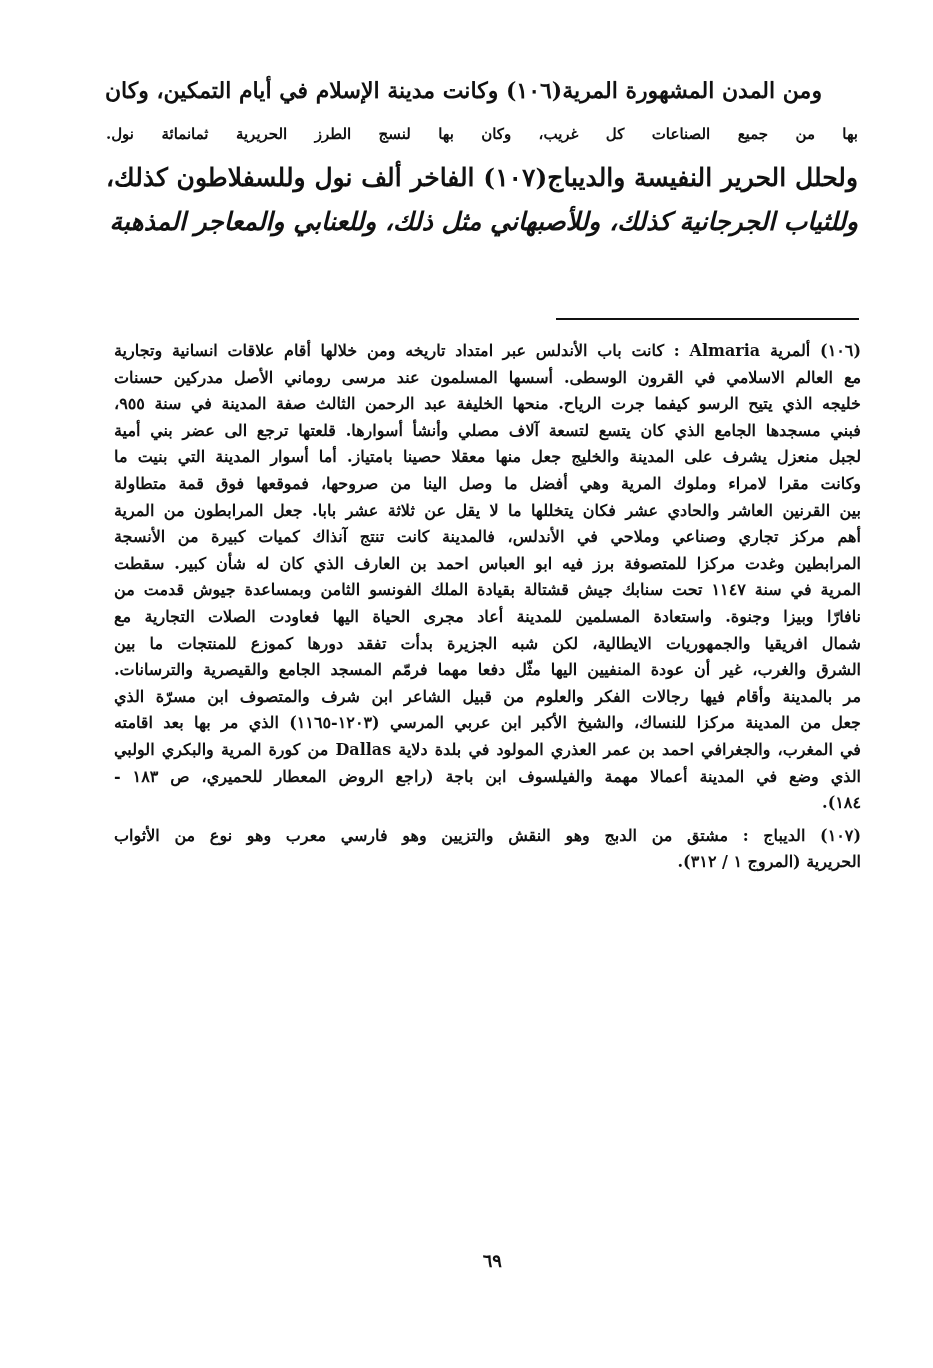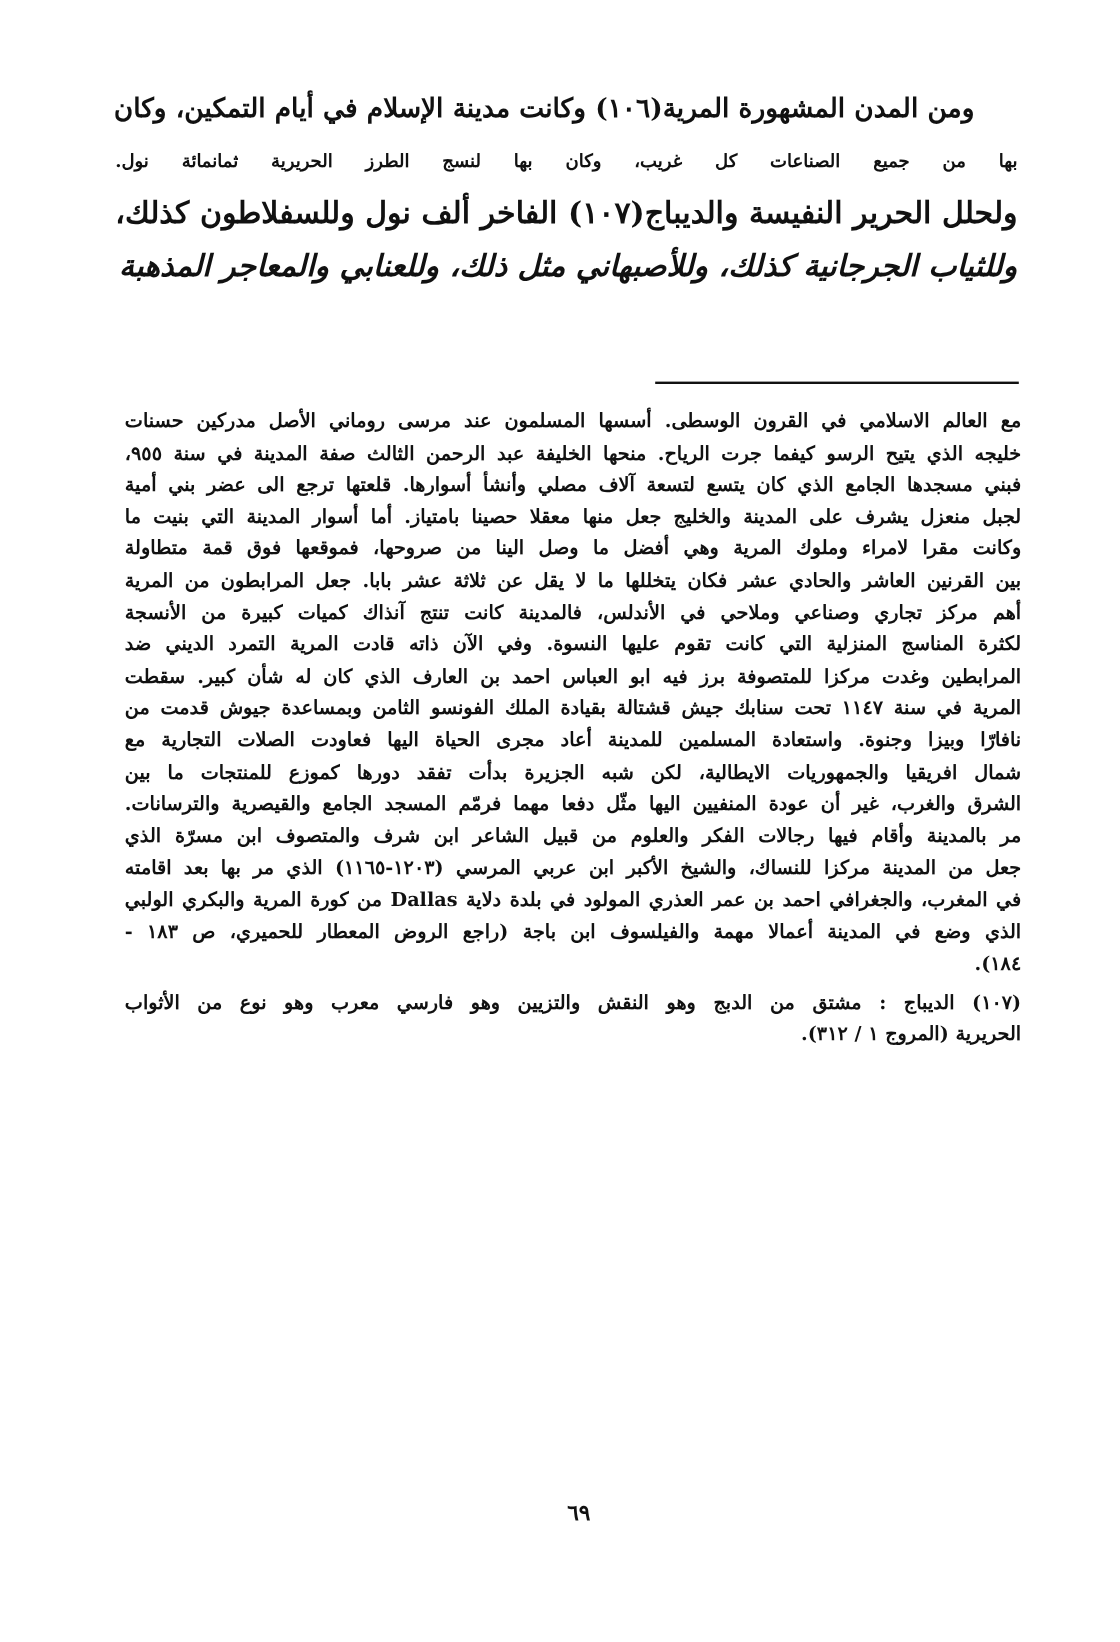--- a/index.html
+++ b/index.html
@@ -10,21 +10,21 @@
     body {
       width: 933px;
       height: 1368px;
       position: relative;
       overflow: hidden;
       color: #111111;
       font-family: "DejaVu Serif", "Liberation Serif", serif;
     }
     .page {
       position: absolute;
-      left: 4px; top: 0;
+      left: 14px; top: 0;
       width: 822px;
       height: 1368px;
       border-radius: 23px;
     }
     .main-text {
       position: absolute;
       left: 92px;
       top: 68px;
       width: 752px;
       direction: rtl;
@@ -97,28 +97,28 @@
     <span class="main-line first" style="font-size: 22px;">ومن المدن المشهورة المرية(١٠٦) وكانت مدينة الإسلام في أيام التمكين، وكان</span>
     <span class="main-line" style="font-size: 15px;">بها من جميع الصناعات كل غريب، وكان بها لنسج الطرز الحريرية ثمانمائة نول.</span>
     <span class="main-line">ولحلل الحرير النفيسة والديباج(١٠٧) الفاخر ألف نول وللسفلاطون كذلك،</span>
     <span class="main-line" style="font-size: 25px; font-style: italic;">وللثياب الجرجانية كذلك، وللأصبهاني مثل ذلك، وللعنابي والمعاجر المذهبة الستور</span>
   </div>
 
   <div class="separator"></div>
 
   <div class="footnotes">
     <div>
+      <span class="fn-line">(١٠٦) ألمرية Almaria : كانت باب الأندلس عبر امتداد تاريخه ومن خلالها أقام علاقات انسانية وتجارية</span>
       <span class="fn-line">مع العالم الاسلامي في القرون الوسطى. أسسها المسلمون عند مرسى روماني الأصل مدركين حسنات</span>
       <span class="fn-line">خليجه الذي يتيح الرسو كيفما جرت الرياح. منحها الخليفة عبد الرحمن الثالث صفة المدينة في سنة ٩٥٥،</span>
       <span class="fn-line">فبني مسجدها الجامع الذي كان يتسع لتسعة آلاف مصلي وأنشأ أسوارها. قلعتها ترجع الى عضر بني أمية</span>
       <span class="fn-line">لجبل منعزل يشرف على المدينة والخليج جعل منها معقلا حصينا بامتياز. أما أسوار المدينة التي بنيت ما</span>
       <span class="fn-line">وكانت مقرا لامراء وملوك المرية وهي أفضل ما وصل الينا من صروحها، فموقعها فوق قمة متطاولة</span>
       <span class="fn-line">بين القرنين العاشر والحادي عشر فكان يتخللها ما لا يقل عن ثلاثة عشر بابا. جعل المرابطون من المرية</span>
       <span class="fn-line">أهم مركز تجاري وصناعي وملاحي في الأندلس، فالمدينة كانت تنتج آنذاك كميات كبيرة من الأنسجة</span>
-      <span class="fn-line">لكثرة المناسج المنزلية التي كانت تقوم عليها النسوة. وفي الآن ذاته قادت المرية التمرد الديني ضد</span>
       <span class="fn-line">المرابطين وغدت مركزا للمتصوفة برز فيه ابو العباس احمد بن العارف الذي كان له شأن كبير. سقطت</span>
       <span class="fn-line">المرية في سنة ١١٤٧ تحت سنابك جيش قشتالة بقيادة الملك الفونسو الثامن وبمساعدة جيوش قدمت من</span>
       <span class="fn-line">نافارّا وبيزا وجنوة. واستعادة المسلمين للمدينة أعاد مجرى الحياة اليها فعاودت الصلات التجارية مع</span>
       <span class="fn-line">شمال افريقيا والجمهوريات الايطالية، لكن شبه الجزيرة بدأت تفقد دورها كموزع للمنتجات ما بين</span>
       <span class="fn-line">الشرق والغرب، غير أن عودة المنفيين اليها مثّل دفعا مهما فرمّم المسجد الجامع والقيصرية والترسانات.</span>
       <span class="fn-line">مر بالمدينة وأقام فيها رجالات الفكر والعلوم من قبيل الشاعر ابن شرف والمتصوف ابن مسرّة الذي</span>
       <span class="fn-line">جعل من المدينة مركزا للنساك، والشيخ الأكبر ابن عربي المرسي (١٢٠٣-١١٦٥) الذي مر بها بعد اقامته</span>
       <span class="fn-line">في المغرب، والجغرافي احمد بن عمر العذري المولود في بلدة دلاية Dallas من كورة المرية والبكري الولبي</span>
       <span class="fn-line">الذي وضع في المدينة أعمالا مهمة والفيلسوف ابن باجة (راجع الروض المعطار للحميري، ص ١٨٣ -</span>
       <span class="fn-line last">١٨٤).</span>

